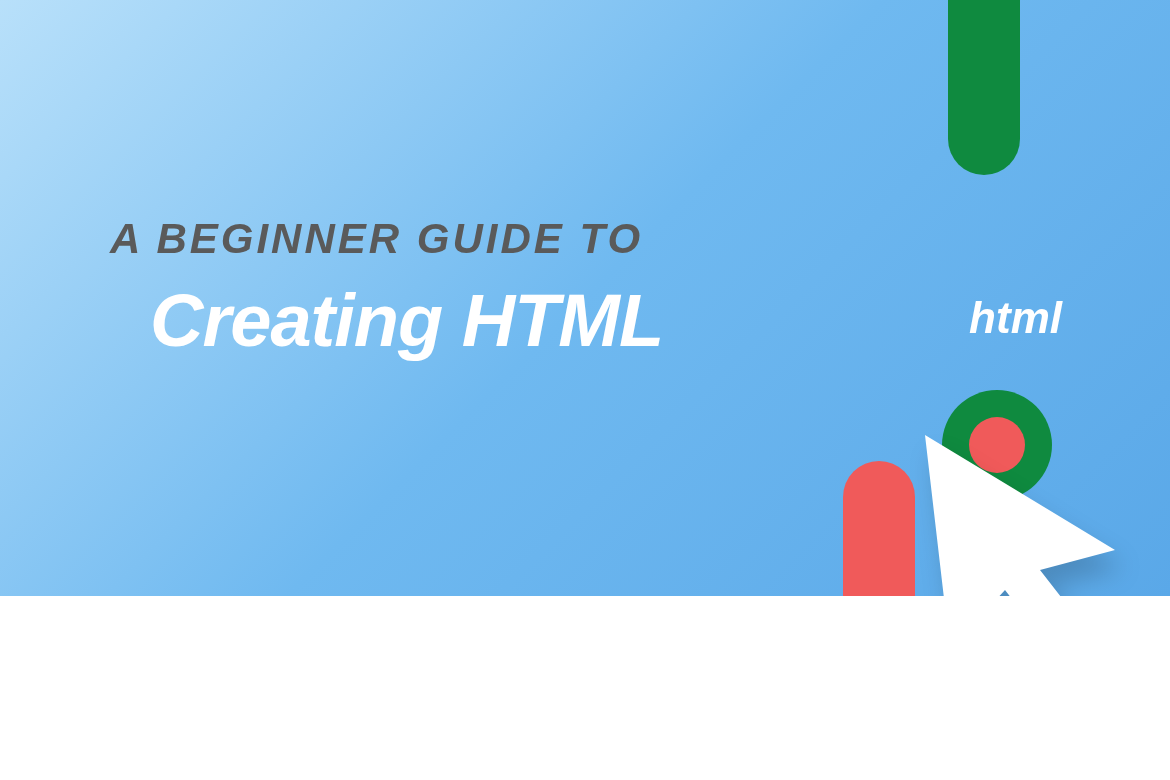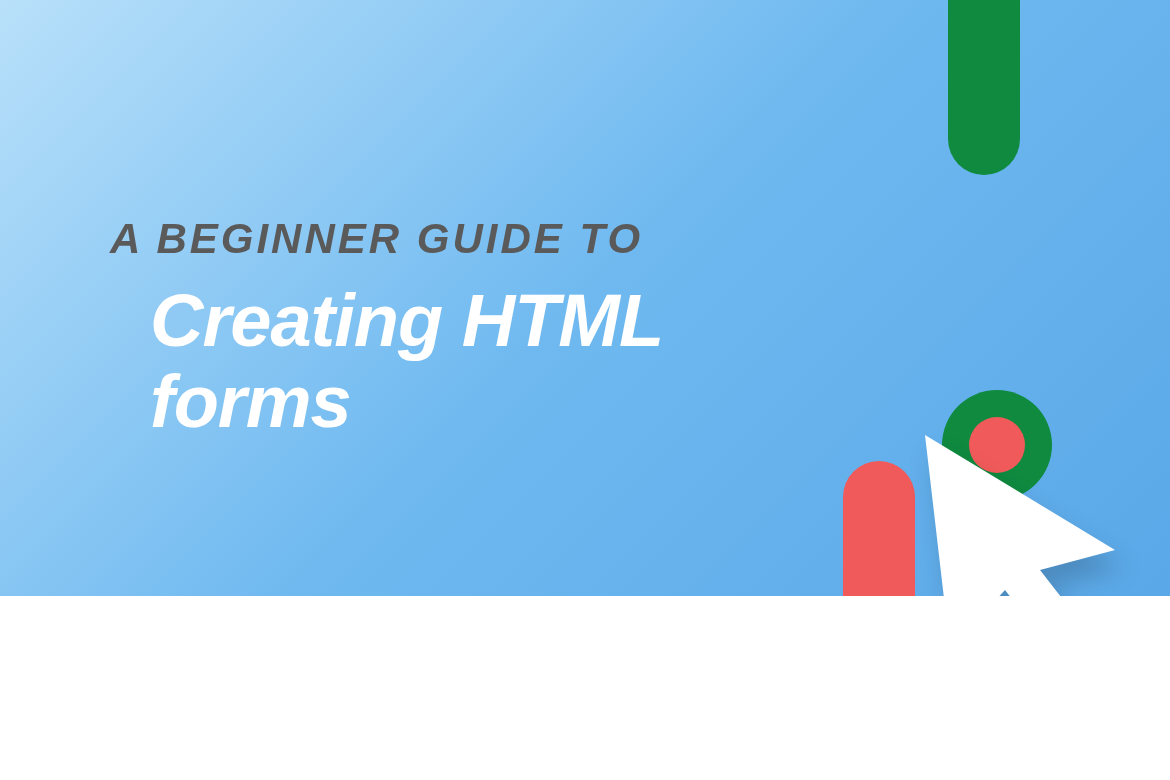--- a/index.html
+++ b/index.html
@@ -147,24 +147,24 @@
 <div class="canvas">
 
   <div class="green-bar-top"></div>
 
   <div class="red-bar-bottom"></div>
 
   <div class="pretitle">A BEGINNER GUIDE TO</div>
 
   <div class="title">
     <span>Creating HTML</span><br>
-    <span>forms</span>
   </div>
 
 
+  <div class="html-label">html</div>
 
   <div class="cursor-target">
     <div class="target-outer"></div>
     <div class="target-inner"></div>
   </div>
 
   <div class="cursor-arrow">
     <svg viewBox="0 0 280 280" xmlns="http://www.w3.org/2000/svg">
       <path d="M 40 30 L 230 145 L 155 165 L 225 255 L 190 275 L 120 185 L 65 245 Z" fill="#ffffff"></path>
     </svg>

